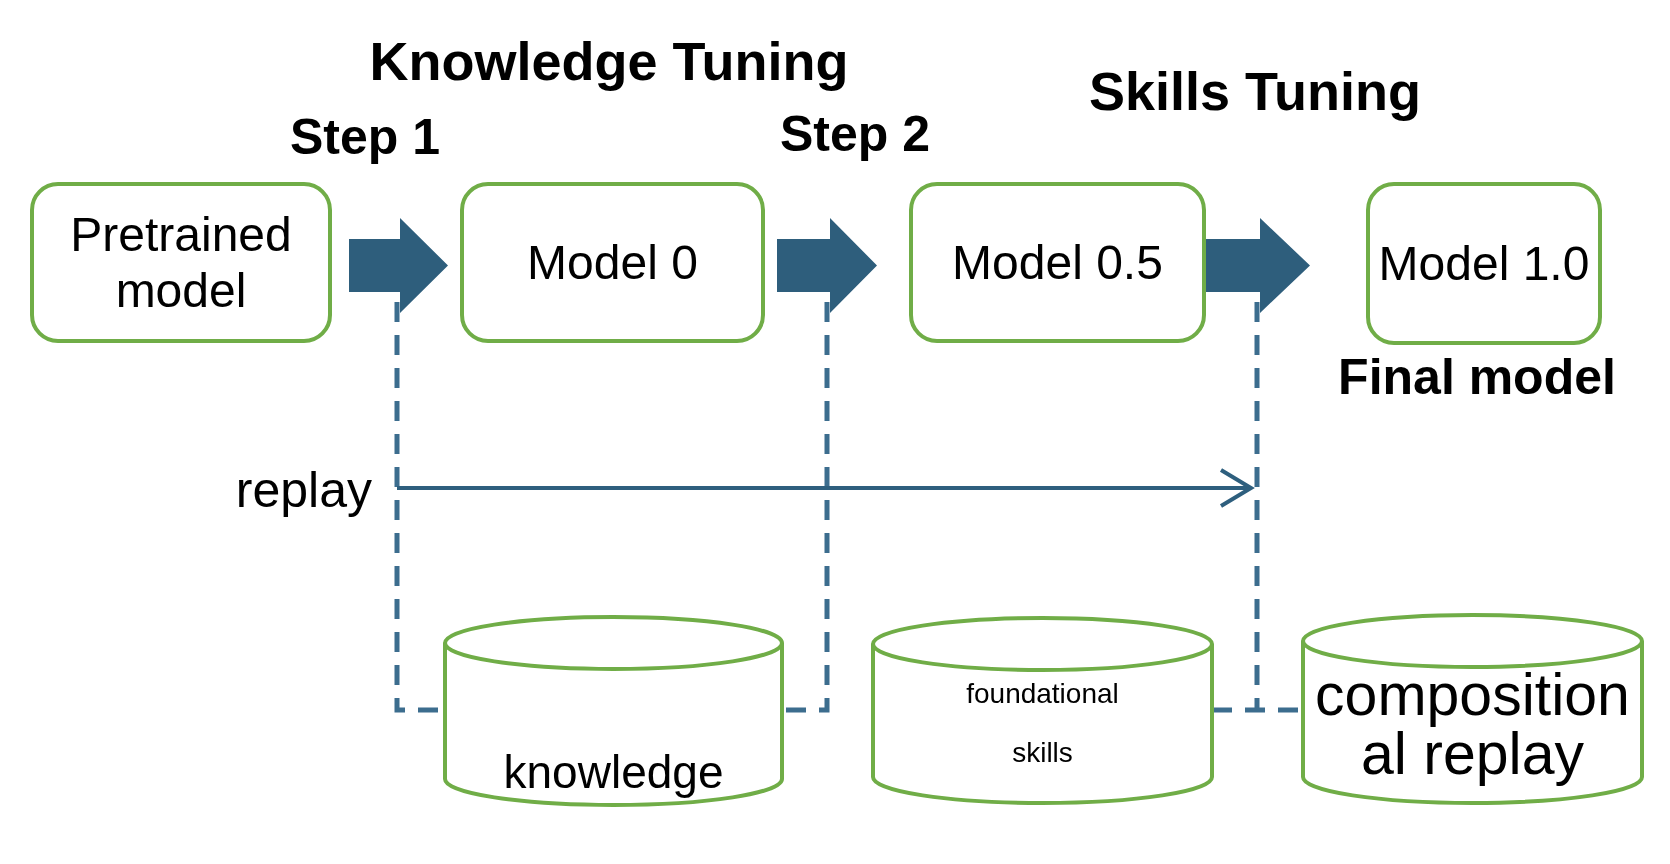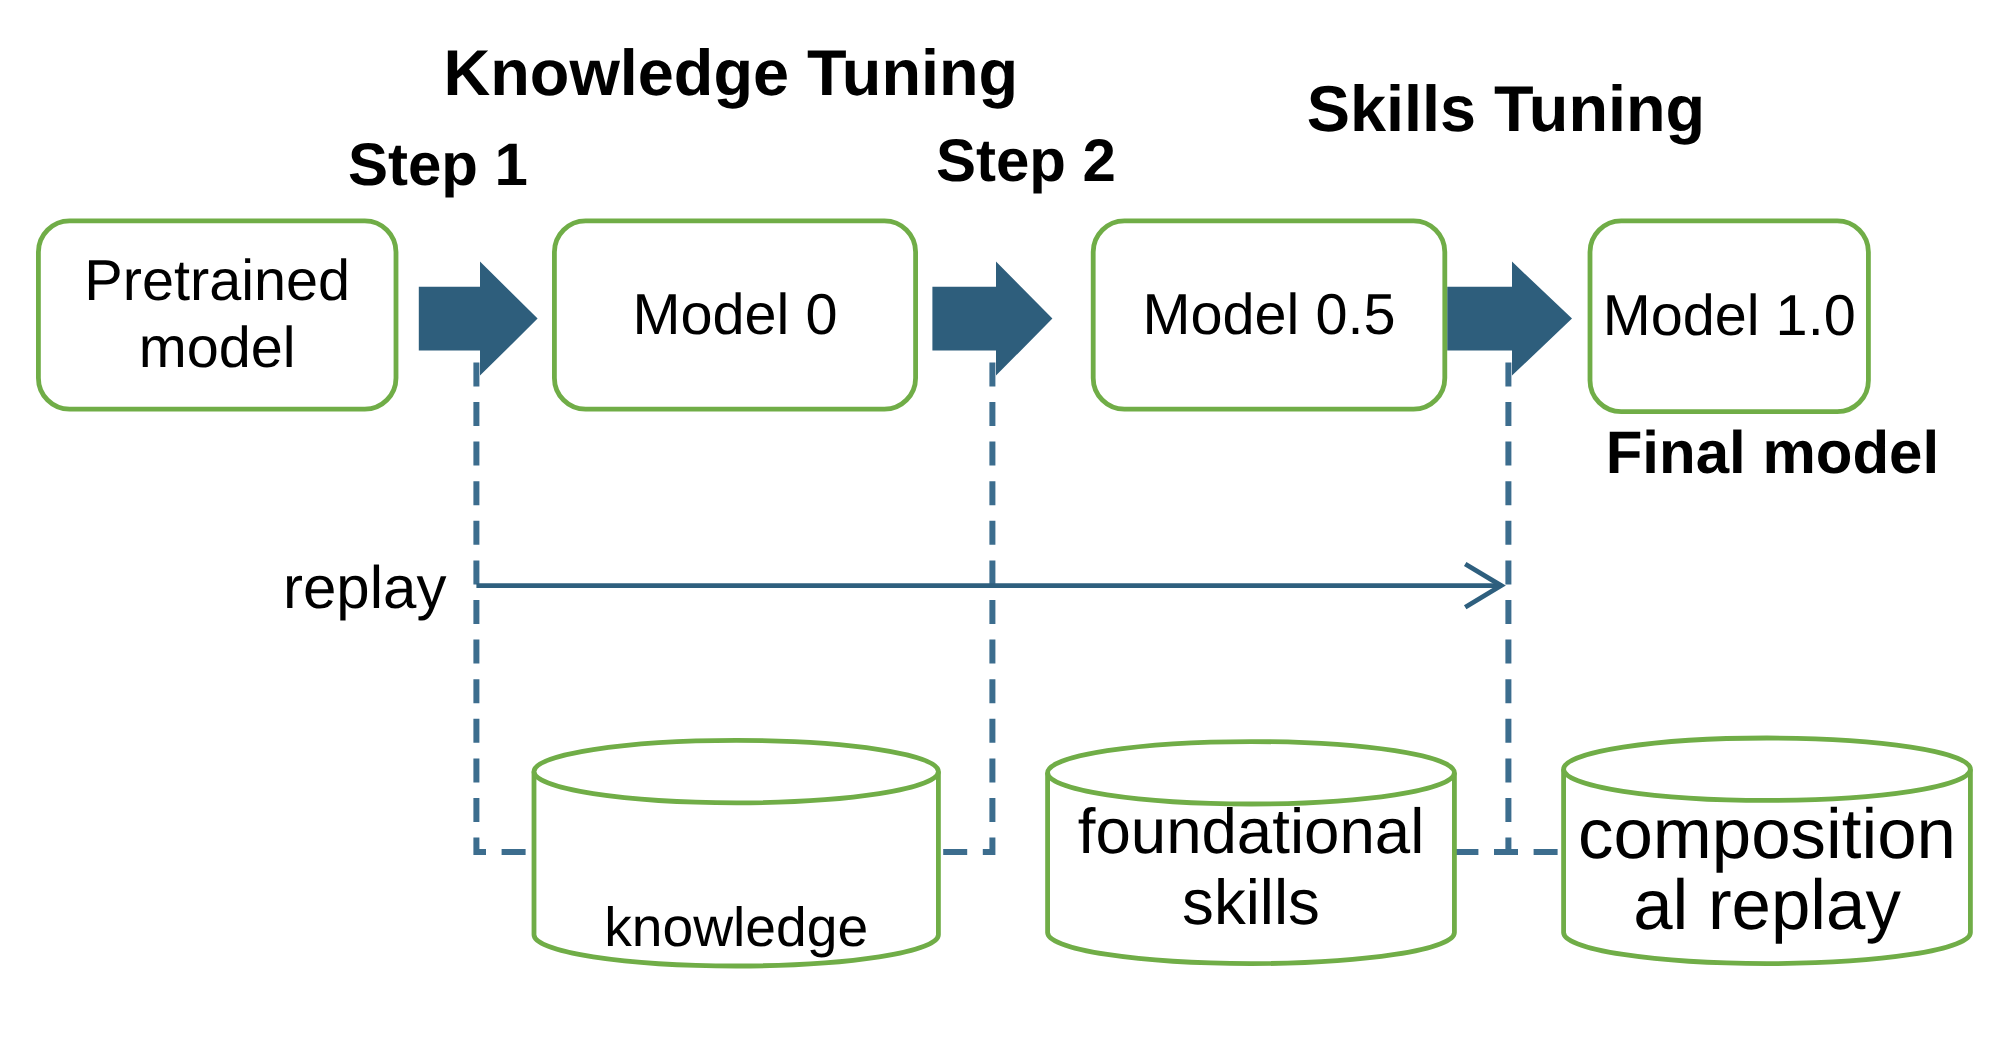--- a/index.html
+++ b/index.html
@@ -23,40 +23,40 @@
   .replay-stroke{ stroke:var(--replay-line); stroke-width:4; fill:none; stroke-linejoin:miter; }
 
   
   .box{ position:absolute; background:#fff; border:4px solid var(--box-border-green);
     border-radius:28px; display:flex; align-items:center; justify-content:center; }
   .box-label{ text-align:center; font-size:48px; line-height:56px; font-weight:400; }
   .box-label span{ display:block; }
   .box-pretrained{ left:30px;  top:182px; width:302px; height:161px; }
   .box-model0    { left:460px; top:182px; width:305px; height:161px; }
   .box-model05   { left:909px; top:182px; width:297px; height:161px; }
-  .box-model10   { left:1323px;top:182px; width:236px; height:163px; }
+  .box-model10   { left:1366px;top:182px; width:236px; height:163px; }
 
   
   .cap{ position:absolute; white-space:nowrap; }
   .t-title{ font-size:54px; line-height:54px; font-weight:600; text-align:center; }
   .t-step { font-size:50px; line-height:50px; font-weight:600; text-align:right; }
   .cap-knowledge-tuning{ left:359px;  top:34px;  width:500px; }
   .cap-skills-tuning   { left:1005px; top:64px;  width:500px; }
   .cap-step1{ left:240px; top:112px; width:200px; }
   .cap-step2{ left:730px; top:109px; width:200px; }
   .cap-final-model{ left:1327px; top:352px; width:300px; font-size:50px; line-height:50px;
     font-weight:700; text-align:center; }
   .cap-replay{ left:152px; top:464px; width:220px; font-size:50px; line-height:52px;
     font-weight:500; text-align:right; }
 
   
   .cyl-label{ position:absolute; text-align:center; font-weight:400; }
   .cyl-label span{ display:block; }
   .lbl-knowledge   { left:445px;  top:699px; width:337px; font-size:46px; line-height:58px;margin-top:44px; }
-  .lbl-foundational{ left:873px;  top:664px; width:339px; font-size:53px; line-height:59px; }
+  .lbl-foundational{ left:873px;  top:664px; width:339px; font-size:28px; line-height:59px; }
   .lbl-compositional{ left:1303px; top:666px; width:339px; font-size:59px; line-height:59px; }
 </style>
 </head>
 <body>
 
 <div class="canvas">
 
   <svg class="layer" viewBox="0 0 1670 864">
 
     <path class="dash-line" d="M397,302 L397,710 L445,710"></path>

